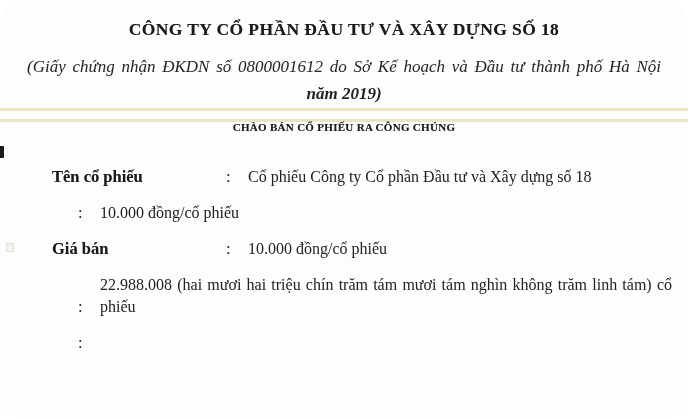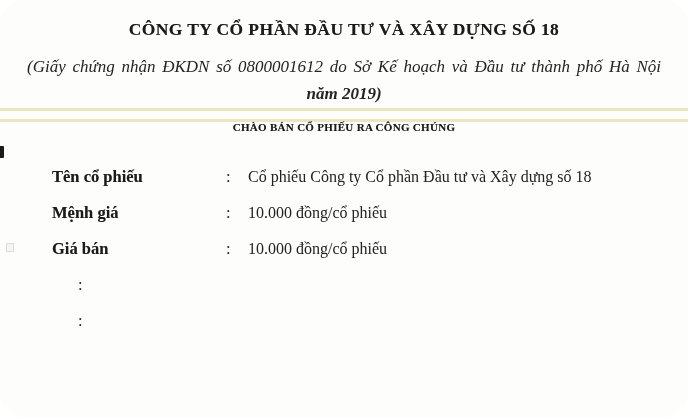--- a/index.html
+++ b/index.html
@@ -130,33 +130,33 @@
 
   <div class="fields">
 
     <div class="field-row">
       <div class="field-label">Tên cổ phiếu</div>
       <div class="field-colon">:</div>
       <div class="field-value">Cổ phiếu Công ty Cổ phần Đầu tư và Xây dựng số 18</div>
     </div>
 
     <div class="field-row">
-      <div class="field-label">Mệnh giá</div>
       <div class="field-colon">:</div>
       <div class="field-value">10.000 đồng/cổ phiếu</div>
     </div>
 
     <div class="field-row">
       <div class="field-label">Giá bán</div>
       <div class="field-colon">:</div>
       <div class="field-value">10.000 đồng/cổ phiếu</div>
     </div>
 
     <div class="field-row">
       <div class="field-colon">:</div>
+      <div class="field-value">22.988.008 (hai mươi hai triệu chín trăm tám mươi tám nghìn không trăm linh tám) cổ phiếu</div>
     </div>
 
     <div class="field-row">
       <div class="field-colon">:</div>
     </div>
 
   </div>
 </div>
 
 </body></html>

